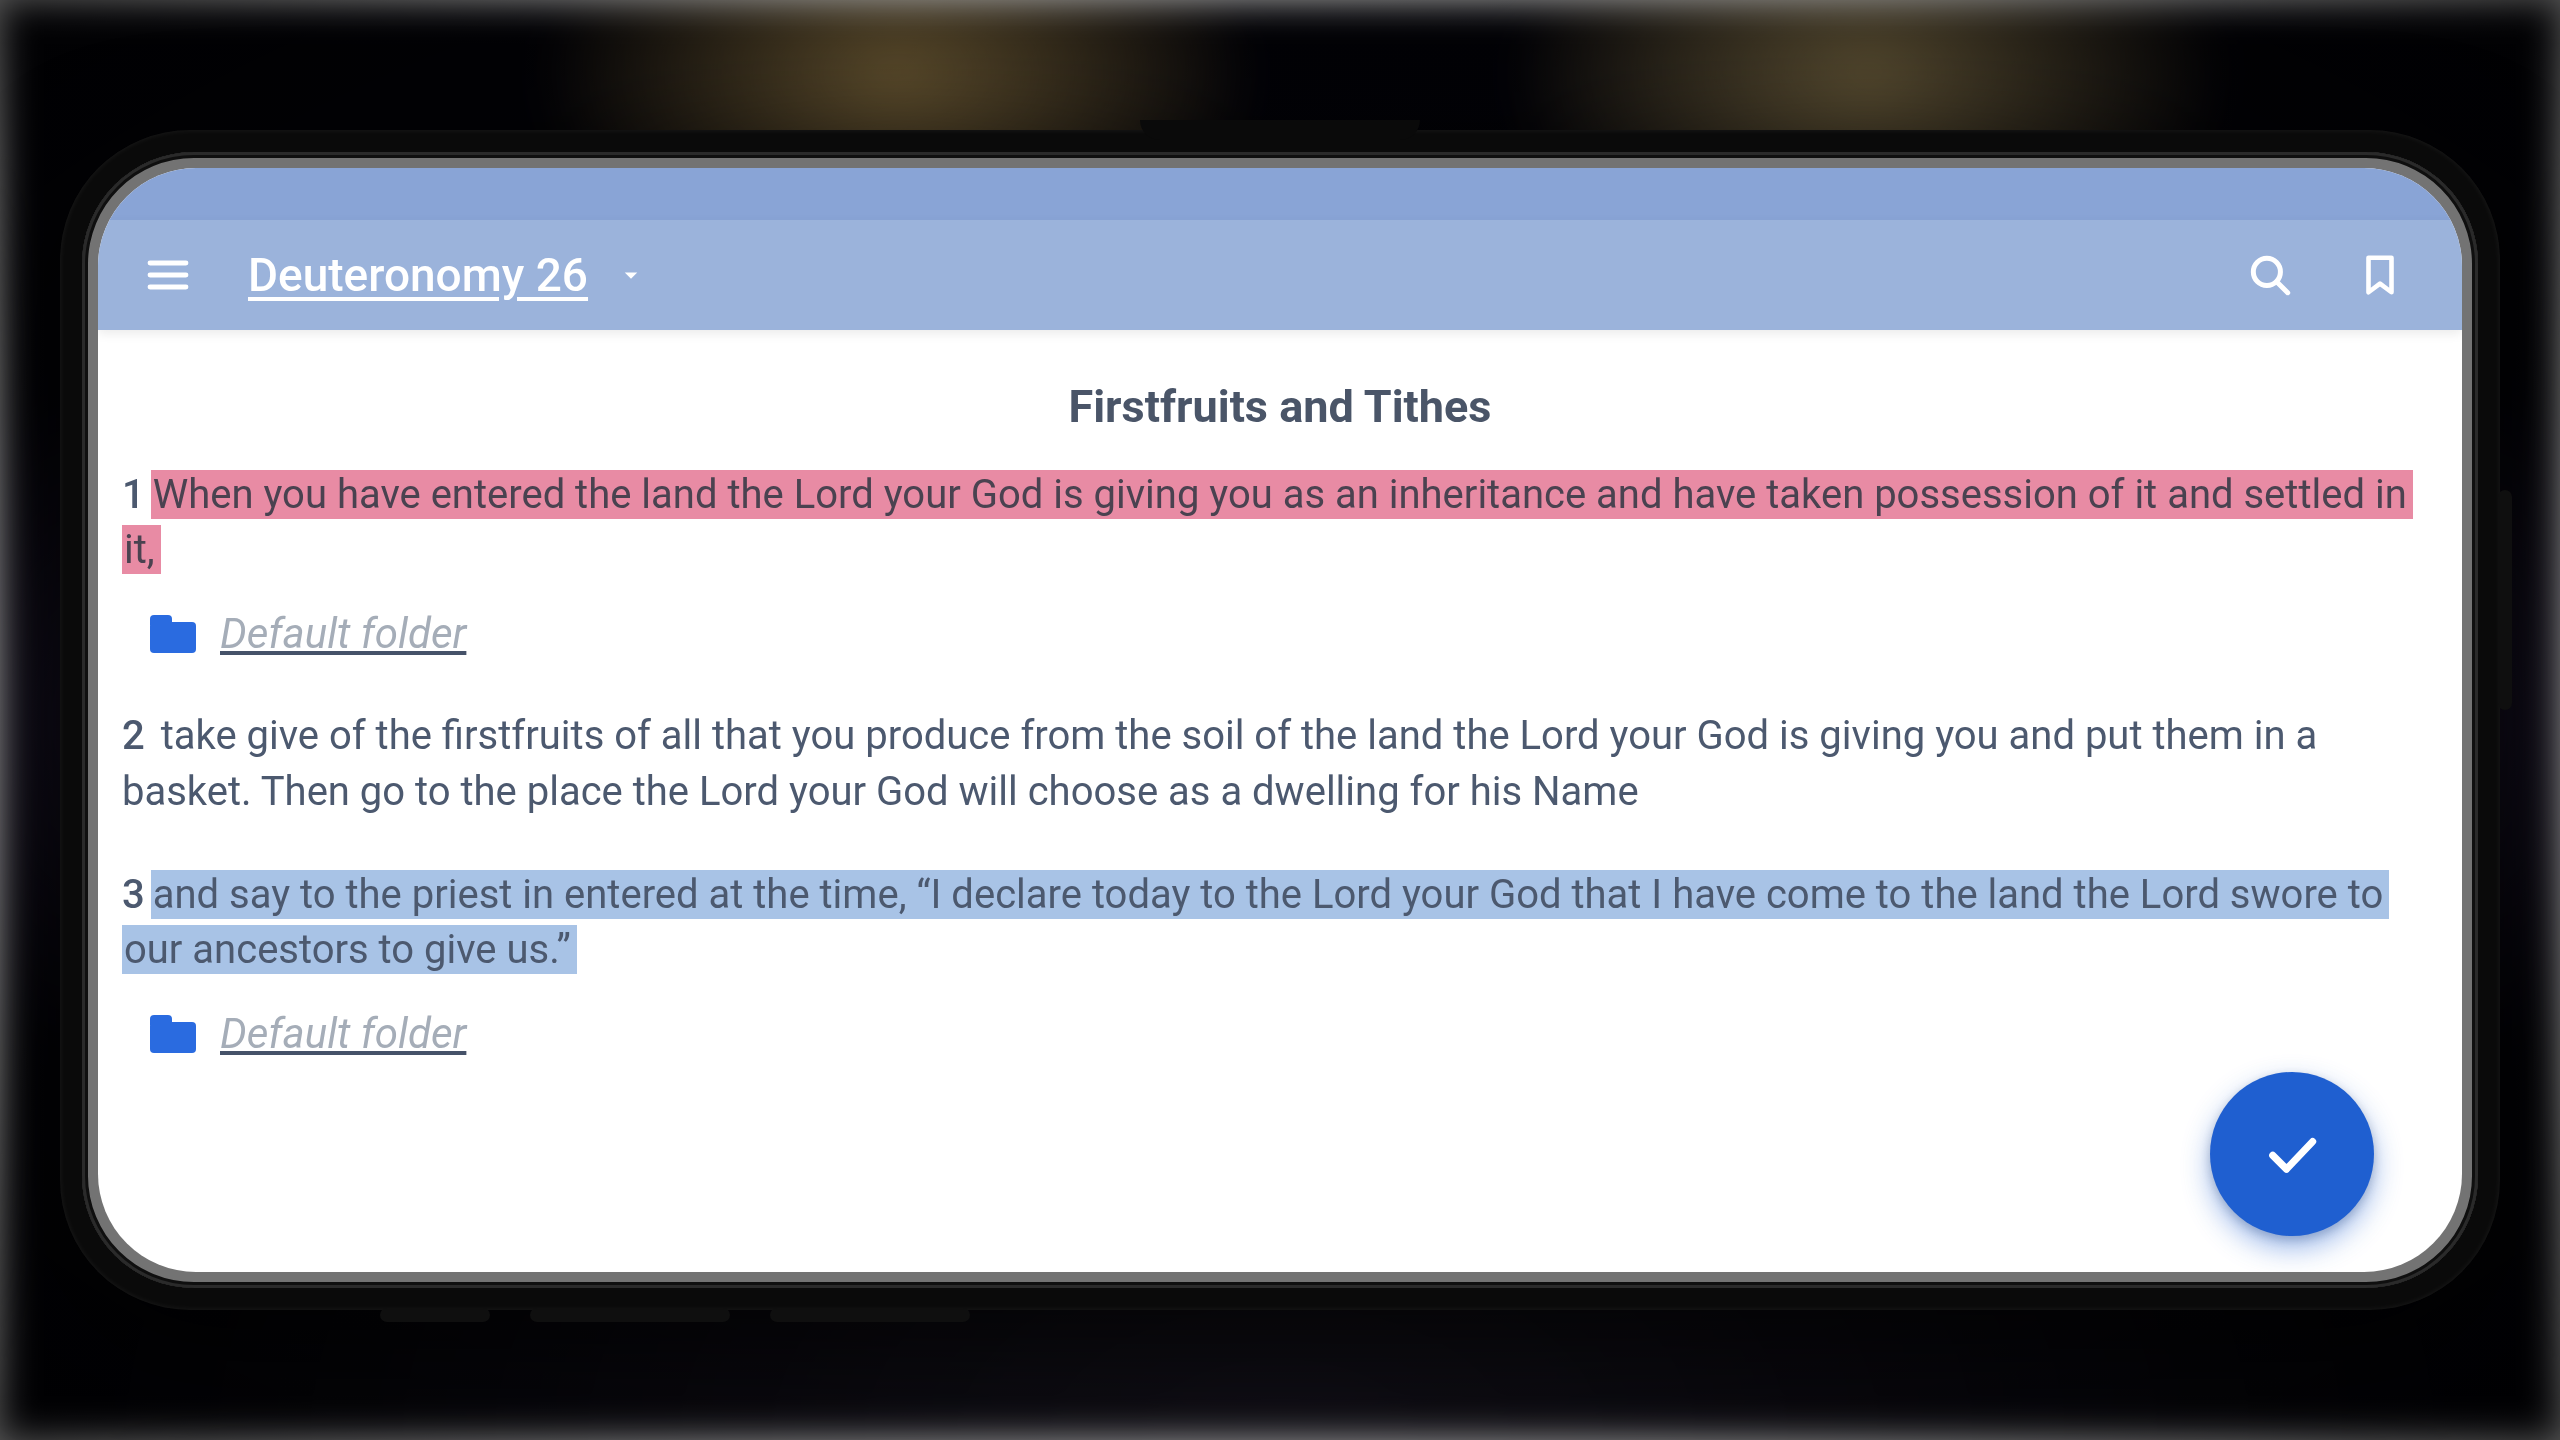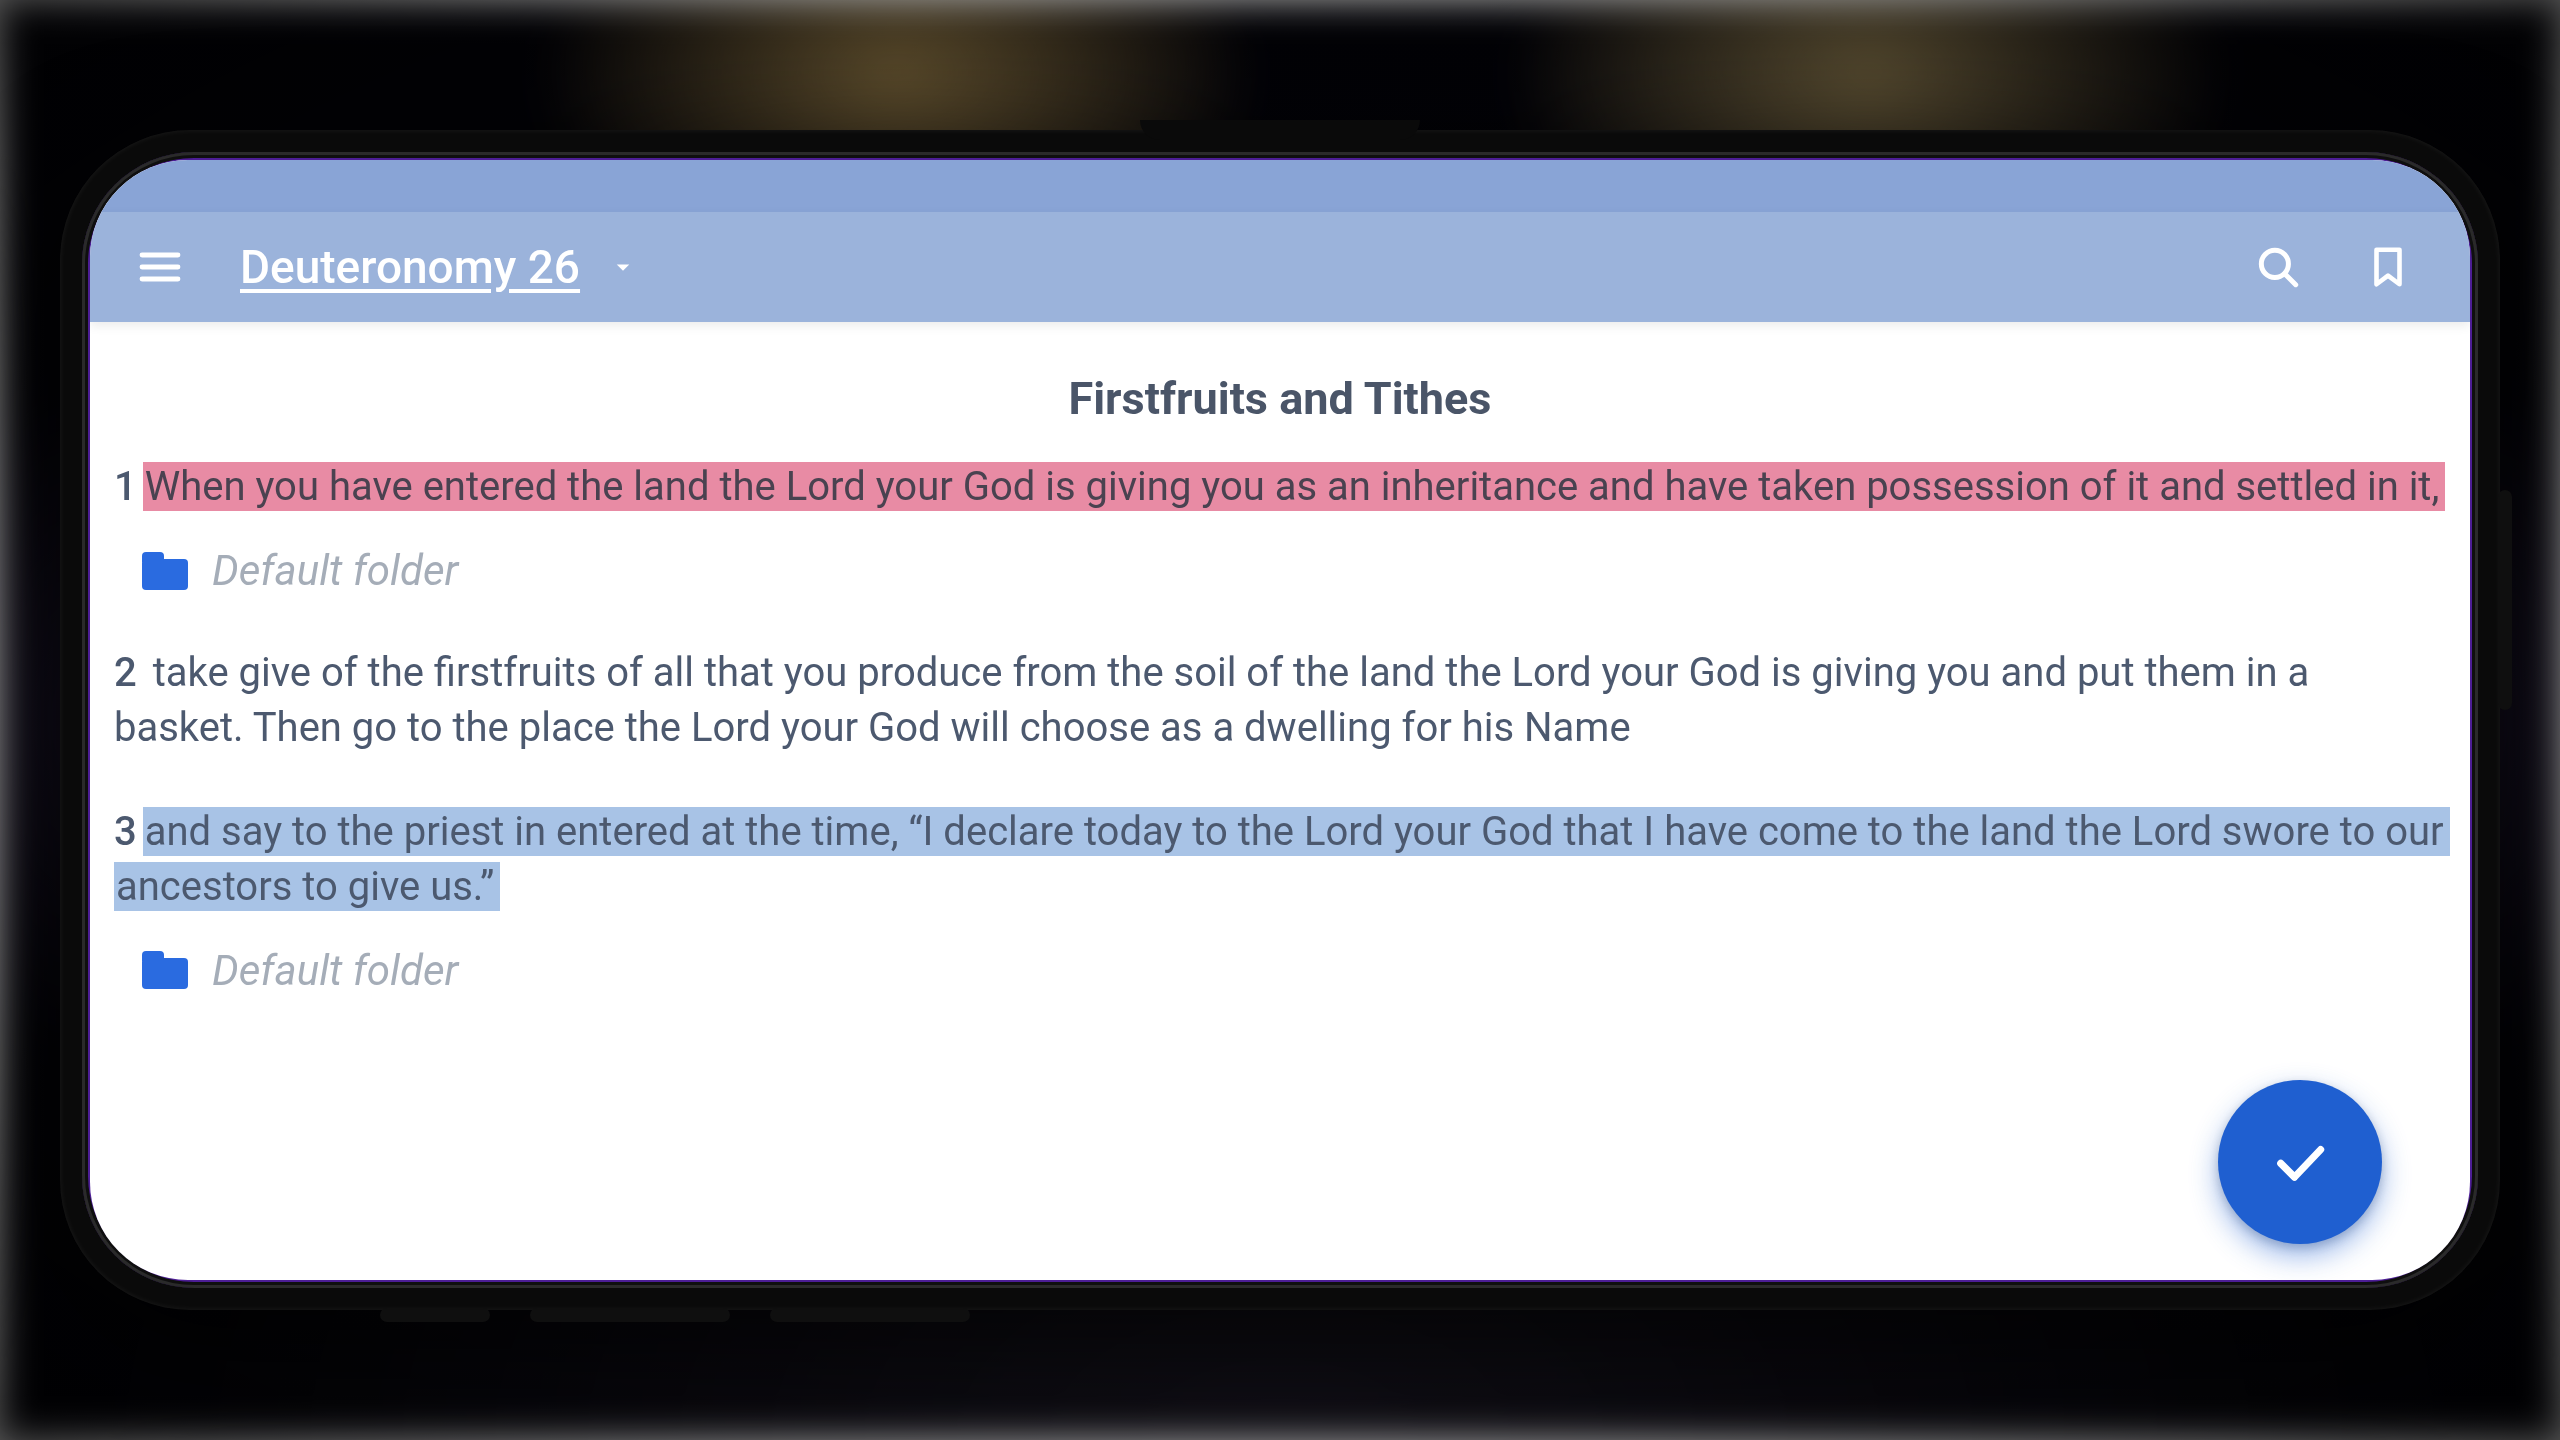--- a/index.html
+++ b/index.html
@@ -27,22 +27,22 @@
     width: 2440px;
     height: 1180px;
     border-radius: 130px;
     background: #0a0a0a;
     box-shadow: 0 40px 120px rgba(0,0,0,0.8), inset 0 0 6px rgba(255,255,255,0.08);
     padding: 22px;
   }
   .phone-inner {
     width: 100%; height: 100%;
     border-radius: 112px;
-    background: #4c1d95;
-    padding: 8px;
+    background: #737373;
+    padding: 16px;
     box-shadow: inset 0 0 0 3px #2a2a2a, inset 0 0 0 6px #0f0f0f;
   }
   .screen {
     width: 100%; height: 100%;
     border-radius: 98px;
     background: #ffffff;
     overflow: hidden;
     position: relative;
   }
   .earpiece {
@@ -125,20 +125,21 @@
   .hl-blue {
     background: #a8c3e6;
     color: #4c596f;
     padding: 1px 6px 1px 2px;
     box-decoration-break: clone;
     -webkit-box-decoration-break: clone;
   }
   .folder-row {
     display:flex; align-items:center; gap:24px;
     padding: 18px 0 50px 28px;
+    text-decoration: underline;
   }
   .folder-row.last { padding-bottom: 10px; }
   .folder-label {
     font-size: 42px;
     font-style: italic;
     color: #a5adb8;
   }
   .folder-glyph {
     width:46px; height:38px; position:relative;
   }

